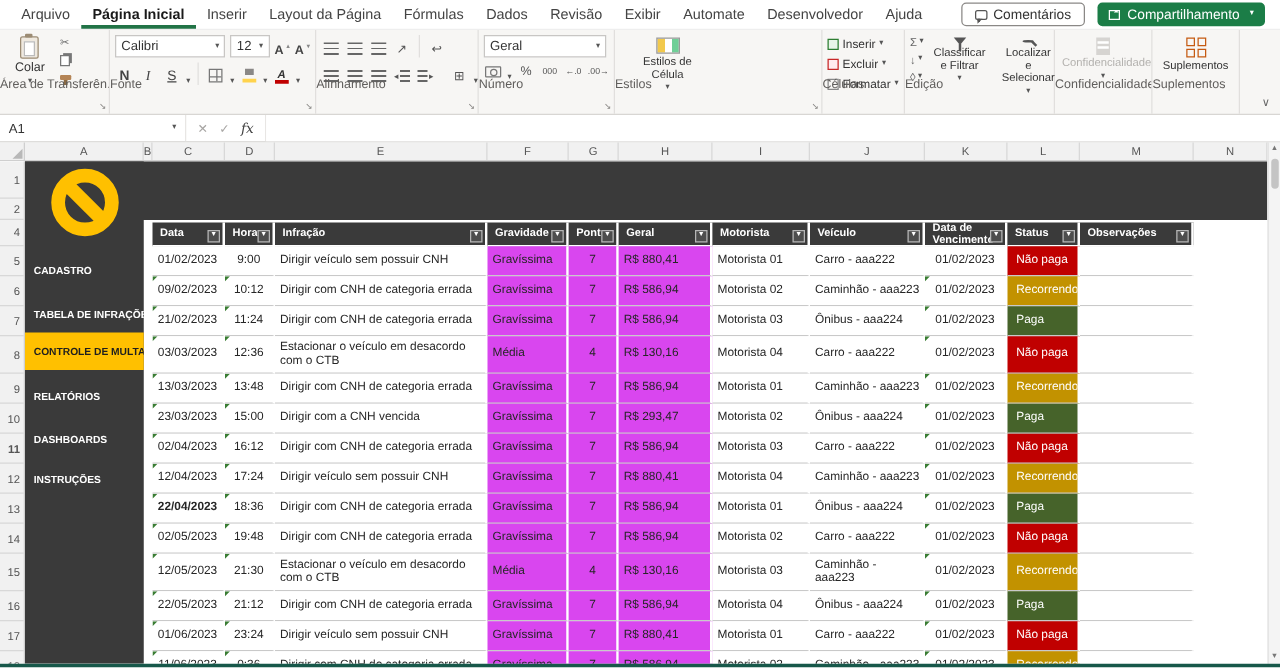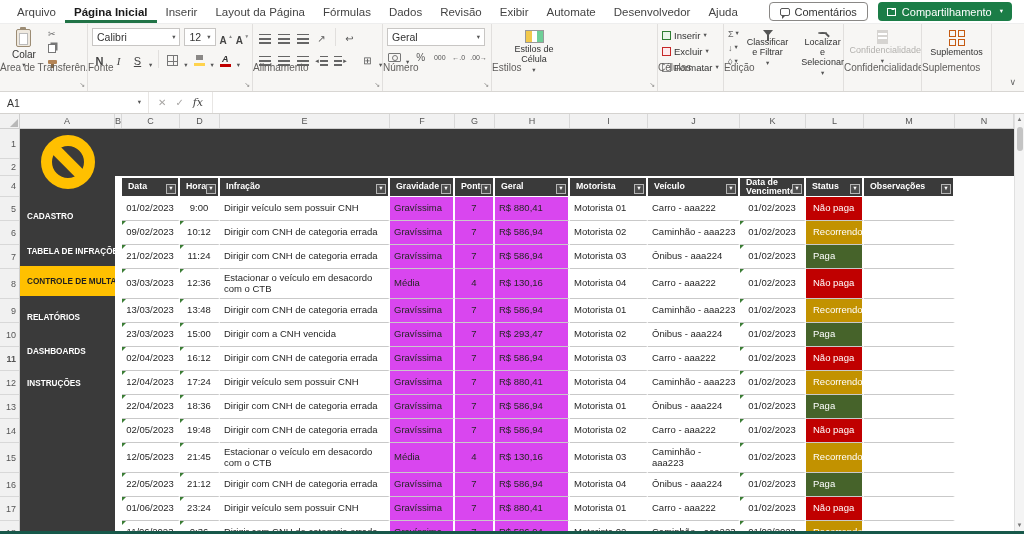--- a/index.html
+++ b/index.html
@@ -555,21 +555,21 @@
             <div class="tcell tint" style="width: 65px;">Gravíssima</div>
             <div class="tcell center tint" style="width: 40px;">7</div>
             <div class="tcell tint" style="width: 75px;">R$ 880,41</div>
             <div class="tcell" style="width: 78px;">Motorista 04</div>
             <div class="tcell" style="width: 92px;">Caminhão - aaa223</div>
             <div class="tcell center tri" style="width: 66px;">01/02/2023</div>
             <div class="tcell status" style="width: 58px; background: rgb(194, 146, 0);">Recorrendo</div>
             <div class="tcell" style="width: 91px;"></div>
           </div>
           <div class="trow" style="height: 24px;">
-            <div class="tcell center tri" style="width: 58px;">22/04/2023</div>
+            <div class="tcell center tri" style="width: 58px; font-weight: bold;">22/04/2023</div>
             <div class="tcell center tri" style="width: 40px;">18:36</div>
             <div class="tcell" style="width: 170px;">Dirigir com CNH de categoria errada</div>
             <div class="tcell tint" style="width: 65px;">Gravíssima</div>
             <div class="tcell center tint" style="width: 40px;">7</div>
             <div class="tcell tint" style="width: 75px;">R$ 586,94</div>
             <div class="tcell" style="width: 78px;">Motorista 01</div>
             <div class="tcell" style="width: 92px;">Ônibus - aaa224</div>
             <div class="tcell center tri" style="width: 66px;">01/02/2023</div>
             <div class="tcell status" style="width: 58px; background: rgb(70, 99, 42);">Paga</div>
             <div class="tcell" style="width: 91px;"></div>
@@ -582,21 +582,21 @@
             <div class="tcell center tint" style="width: 40px;">7</div>
             <div class="tcell tint" style="width: 75px;">R$ 586,94</div>
             <div class="tcell" style="width: 78px;">Motorista 02</div>
             <div class="tcell" style="width: 92px;">Carro - aaa222</div>
             <div class="tcell center tri" style="width: 66px;">01/02/2023</div>
             <div class="tcell status" style="width: 58px; background: rgb(192, 0, 0);">Não paga</div>
             <div class="tcell" style="width: 91px;"></div>
           </div>
           <div class="trow tall" style="height: 30px;">
             <div class="tcell center tri" style="width: 58px;">12/05/2023</div>
-            <div class="tcell center tri" style="width: 40px;">21:45</div>
+            <div class="tcell center tri" style="width: 40px;">21:30</div>
             <div class="tcell" style="width: 170px;">Estacionar o veículo em desacordo com o CTB</div>
             <div class="tcell tint" style="width: 65px;">Média</div>
             <div class="tcell center tint" style="width: 40px;">4</div>
             <div class="tcell tint" style="width: 75px;">R$ 130,16</div>
             <div class="tcell" style="width: 78px;">Motorista 03</div>
             <div class="tcell" style="width: 92px;">Caminhão - aaa223</div>
             <div class="tcell center tri" style="width: 66px;">01/02/2023</div>
             <div class="tcell status" style="width: 58px; background: rgb(194, 146, 0);">Recorrendo</div>
             <div class="tcell" style="width: 91px;"></div>
           </div>

